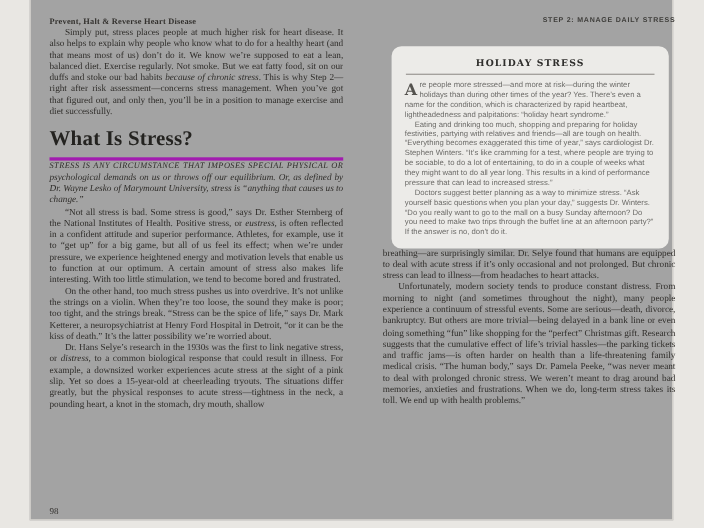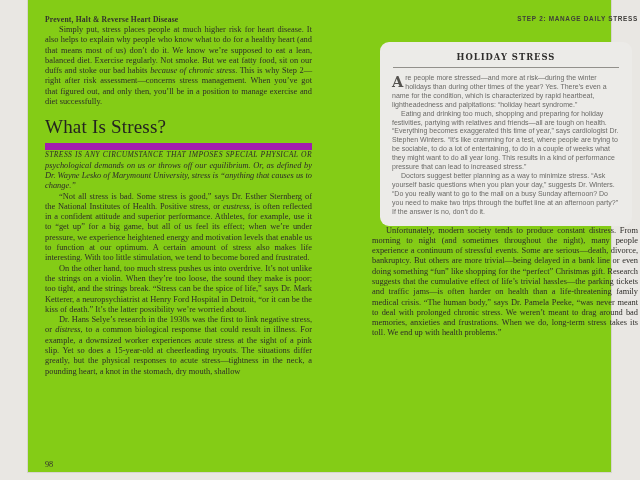--- a/index.html
+++ b/index.html
@@ -4,29 +4,29 @@
 <style>
   html,body{margin:0;padding:0;}
   body{
     width:640px;height:480px;overflow:hidden;
     background:#e9e7e3;
     font-family:"Liberation Serif", serif;
     -webkit-font-smoothing:antialiased;
   }
   .spread{
     position:absolute;left:27px;top:0;width:585px;height:473px;
-    background:#84cc16;
+    background:#a3a3a3;
     border-left:1px solid #d6d4cf;
     border-right:1px solid #d6d4cf;
     border-bottom:1px solid #d6d4cf;
     box-sizing:border-box;
   }
   .page{position:absolute;top:0;height:473px;}
   .page-left{left:17px;width:267px;}
-  .page-right{left:320px;width:266px;margin-left:24px;}
+  .page-right{left:320px;width:266px;}
 
   .running-head{margin-top:15px;height:10px;color:#33312e;}
   .running-head.left{
     font-family:"Liberation Serif", serif;font-weight:bold;
     font-size:7.6px;letter-spacing:0.2px;
   }
   .running-head.right{
     font-family:"Liberation Sans", sans-serif;font-weight:bold;
     font-size:6.4px;letter-spacing:0.7px;text-align:right;color:#3e3d3a;
   }
@@ -34,23 +34,23 @@
   p.body{
     margin:0;text-align:justify;
     font-size:8.4px;line-height:10.3px;color:#2e2c29;
   }
   p.body.indent{text-indent:14px;}
   p.first{}
   em{font-style:italic;}
 
   h1.chapter-heading{
     margin:9px 0 0 0;padding:0 0 5px 0;
-    font-family:"Liberation Serif", serif;font-weight:400;
+    font-family:"Liberation Serif", serif;font-weight:700;
     font-size:19px;letter-spacing:0.2px;color:#242320;
-    border-bottom:7px solid #a21caf;
+    border-bottom:3px solid #a21caf;
   }
   .lead{margin-top:5px;font-style:italic;}
   .smallcaps{font-size:7.6px;letter-spacing:0.4px;}
 
   .folio{
     position:absolute;top:460px;width:100%;
     font-size:8.2px;color:#33312e;
   }
   .folio.left{left:0;text-align:left;}
   .folio.right{left:0;text-align:right;}
@@ -105,17 +105,18 @@
     <div class="running-head right">STEP 2: MANAGE DAILY STRESS</div>
 
     <div class="sidebar">
       <div class="sidebar-title">HOLIDAY STRESS</div>
       <div class="sidebar-rule"></div>
       <p class="sb"><span class="dropcap">A</span><span>re people more stressed—and more at risk—during the winter holidays than during other times of the year? Yes. There’s even a name for the condition, which is characterized by rapid heartbeat, lightheadedness and palpitations: “holiday heart syndrome.”</span></p>
       <p class="sb indent">Eating and drinking too much, shopping and preparing for holiday festivities, partying with relatives and friends—all are tough on health. “Everything becomes exaggerated this time of year,” says cardiologist Dr. Stephen Winters. “It’s like cramming for a test, where people are trying to be sociable, to do a lot of entertaining, to do in a couple of weeks what they might want to do all year long. This results in a kind of performance pressure that can lead to increased stress.”</p>
       <p class="sb indent">Doctors suggest better planning as a way to minimize stress. “Ask yourself basic questions when you plan your day,” suggests Dr. Winters. “Do you really want to go to the mall on a busy Sunday afternoon? Do you need to make two trips through the buffet line at an afternoon party?” If the answer is no, don’t do it.</p>
     </div>
 
+    <p class="body rp-body">breathing—are surprisingly similar. Dr. Selye found that humans are equipped to deal with acute stress if it’s only occasional and not prolonged. But chronic stress can lead to illness—from headaches to heart attacks.</p>
     <p class="body indent">Unfortunately, modern society tends to produce constant distress. From morning to night (and sometimes throughout the night), many people experience a continuum of stressful events. Some are serious—death, divorce, bankruptcy. But others are more trivial—being delayed in a bank line or even doing something “fun” like shopping for the “perfect” Christmas gift. Research suggests that the cumulative effect of life’s trivial hassles—the parking tickets and traffic jams—is often harder on health than a life-threatening family medical crisis. “The human body,” says Dr. Pamela Peeke, “was never meant to deal with prolonged chronic stress. We weren’t meant to drag around bad memories, anxieties and frustrations. When we do, long-term stress takes its toll. We end up with health problems.”</p>
 
   </div>
 
 </div>
 
 </body></html>

